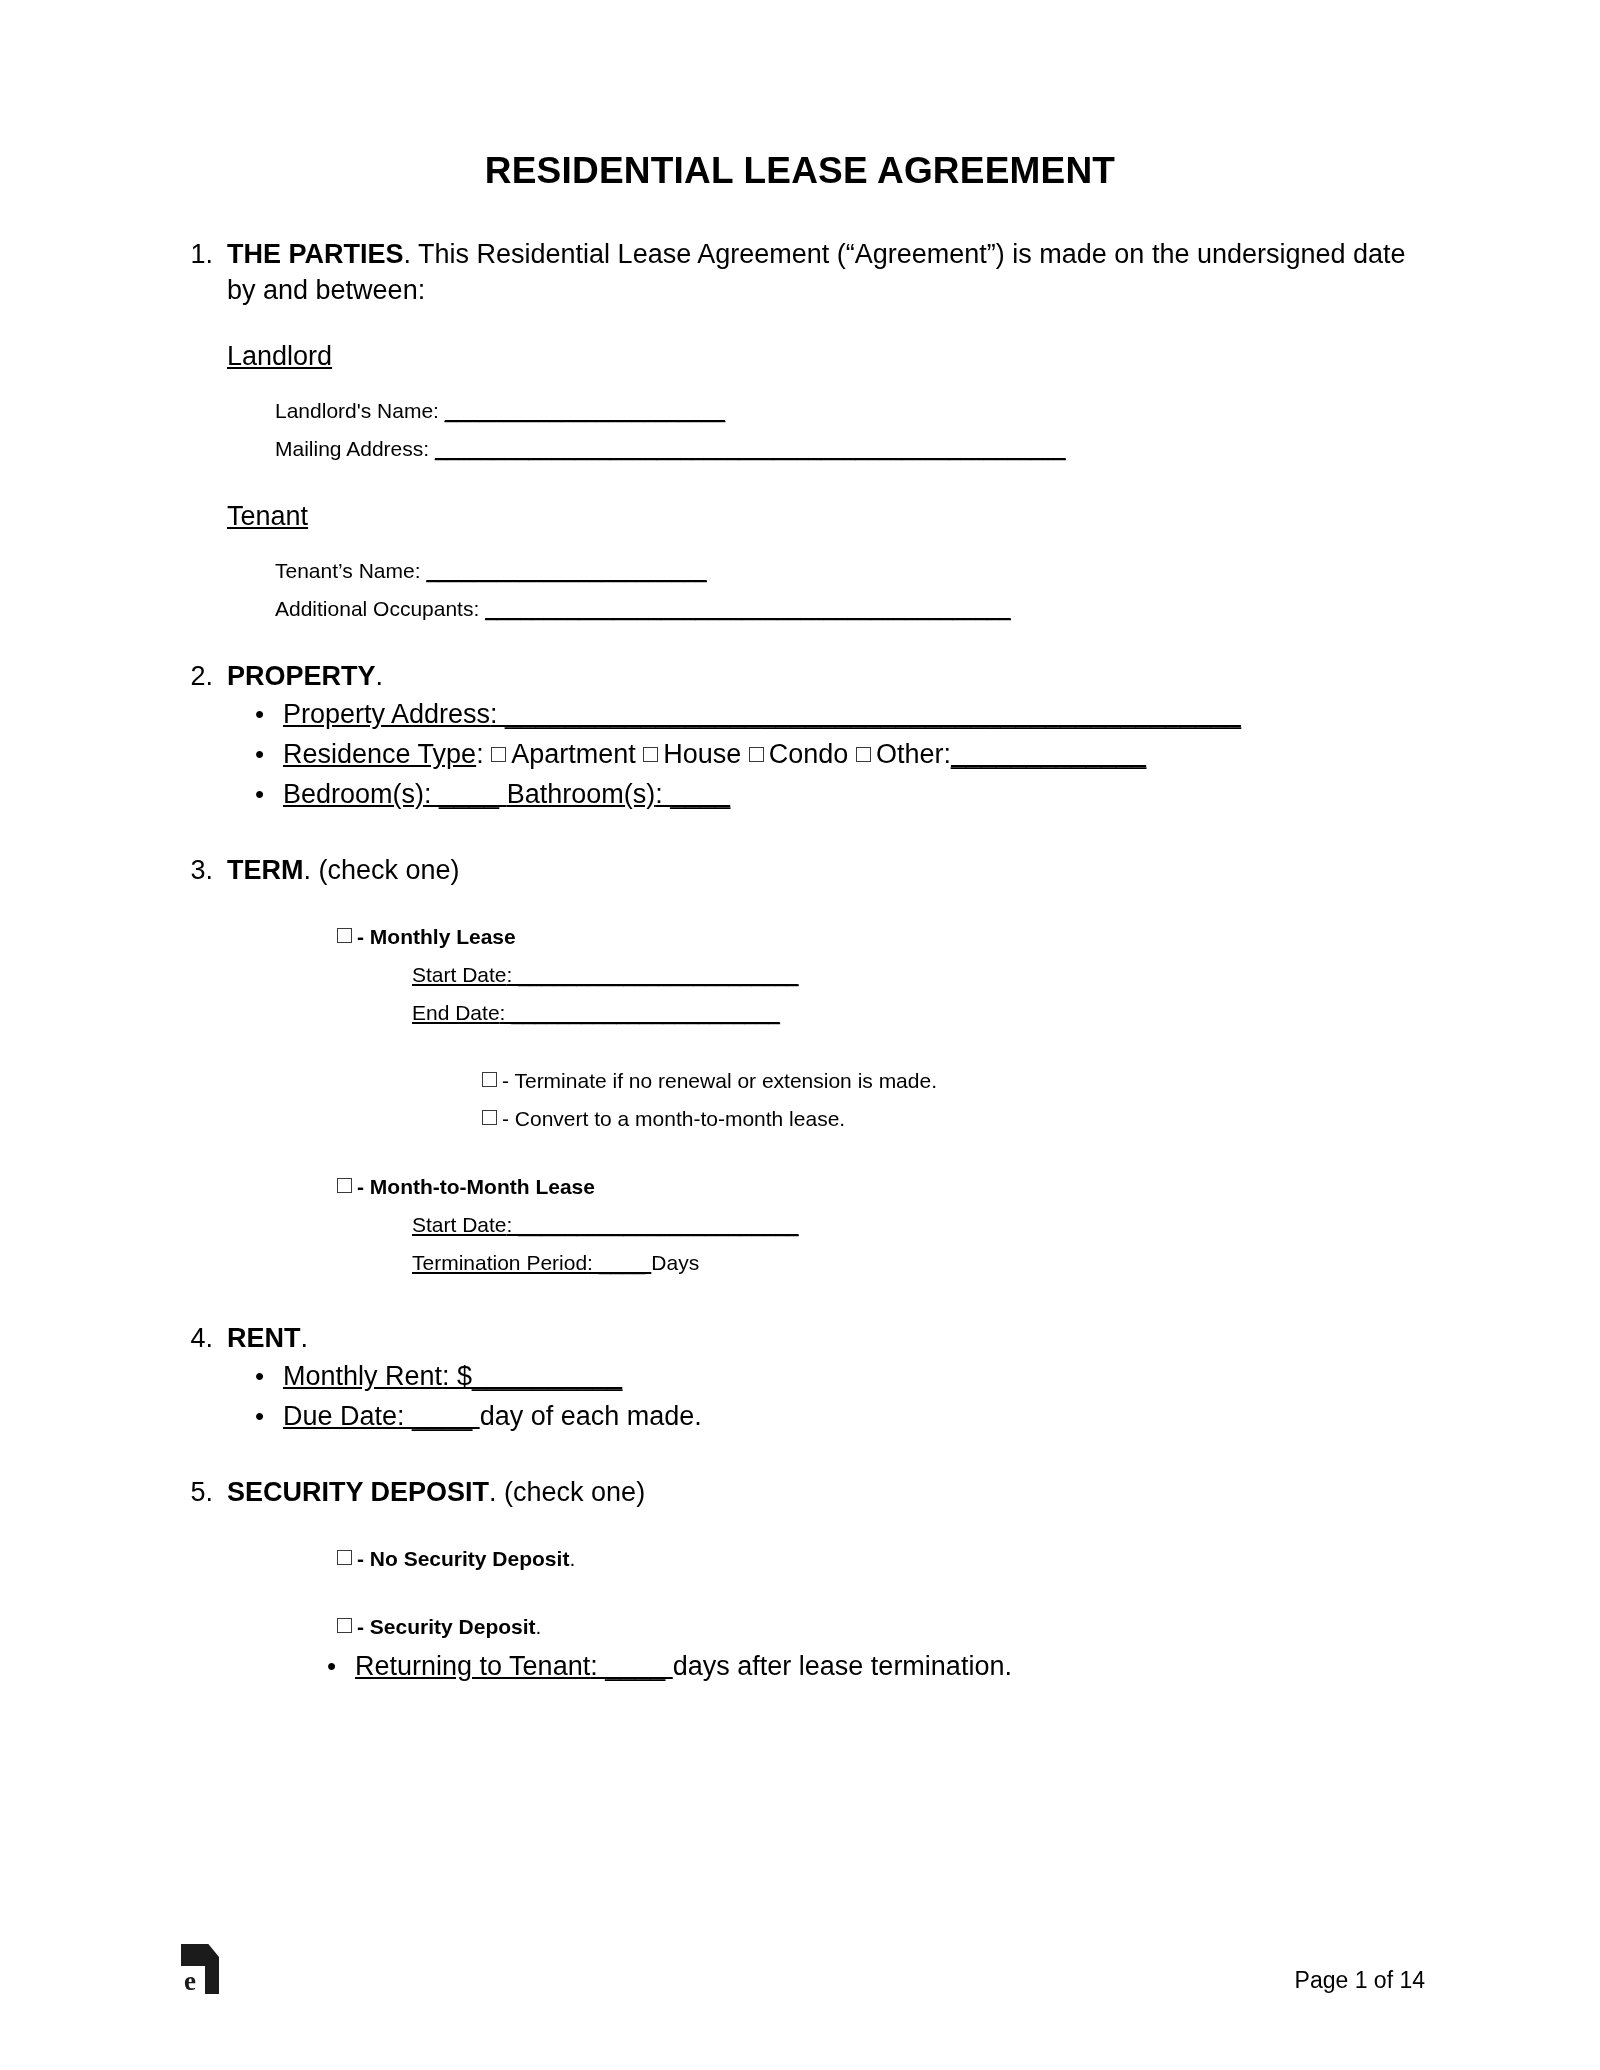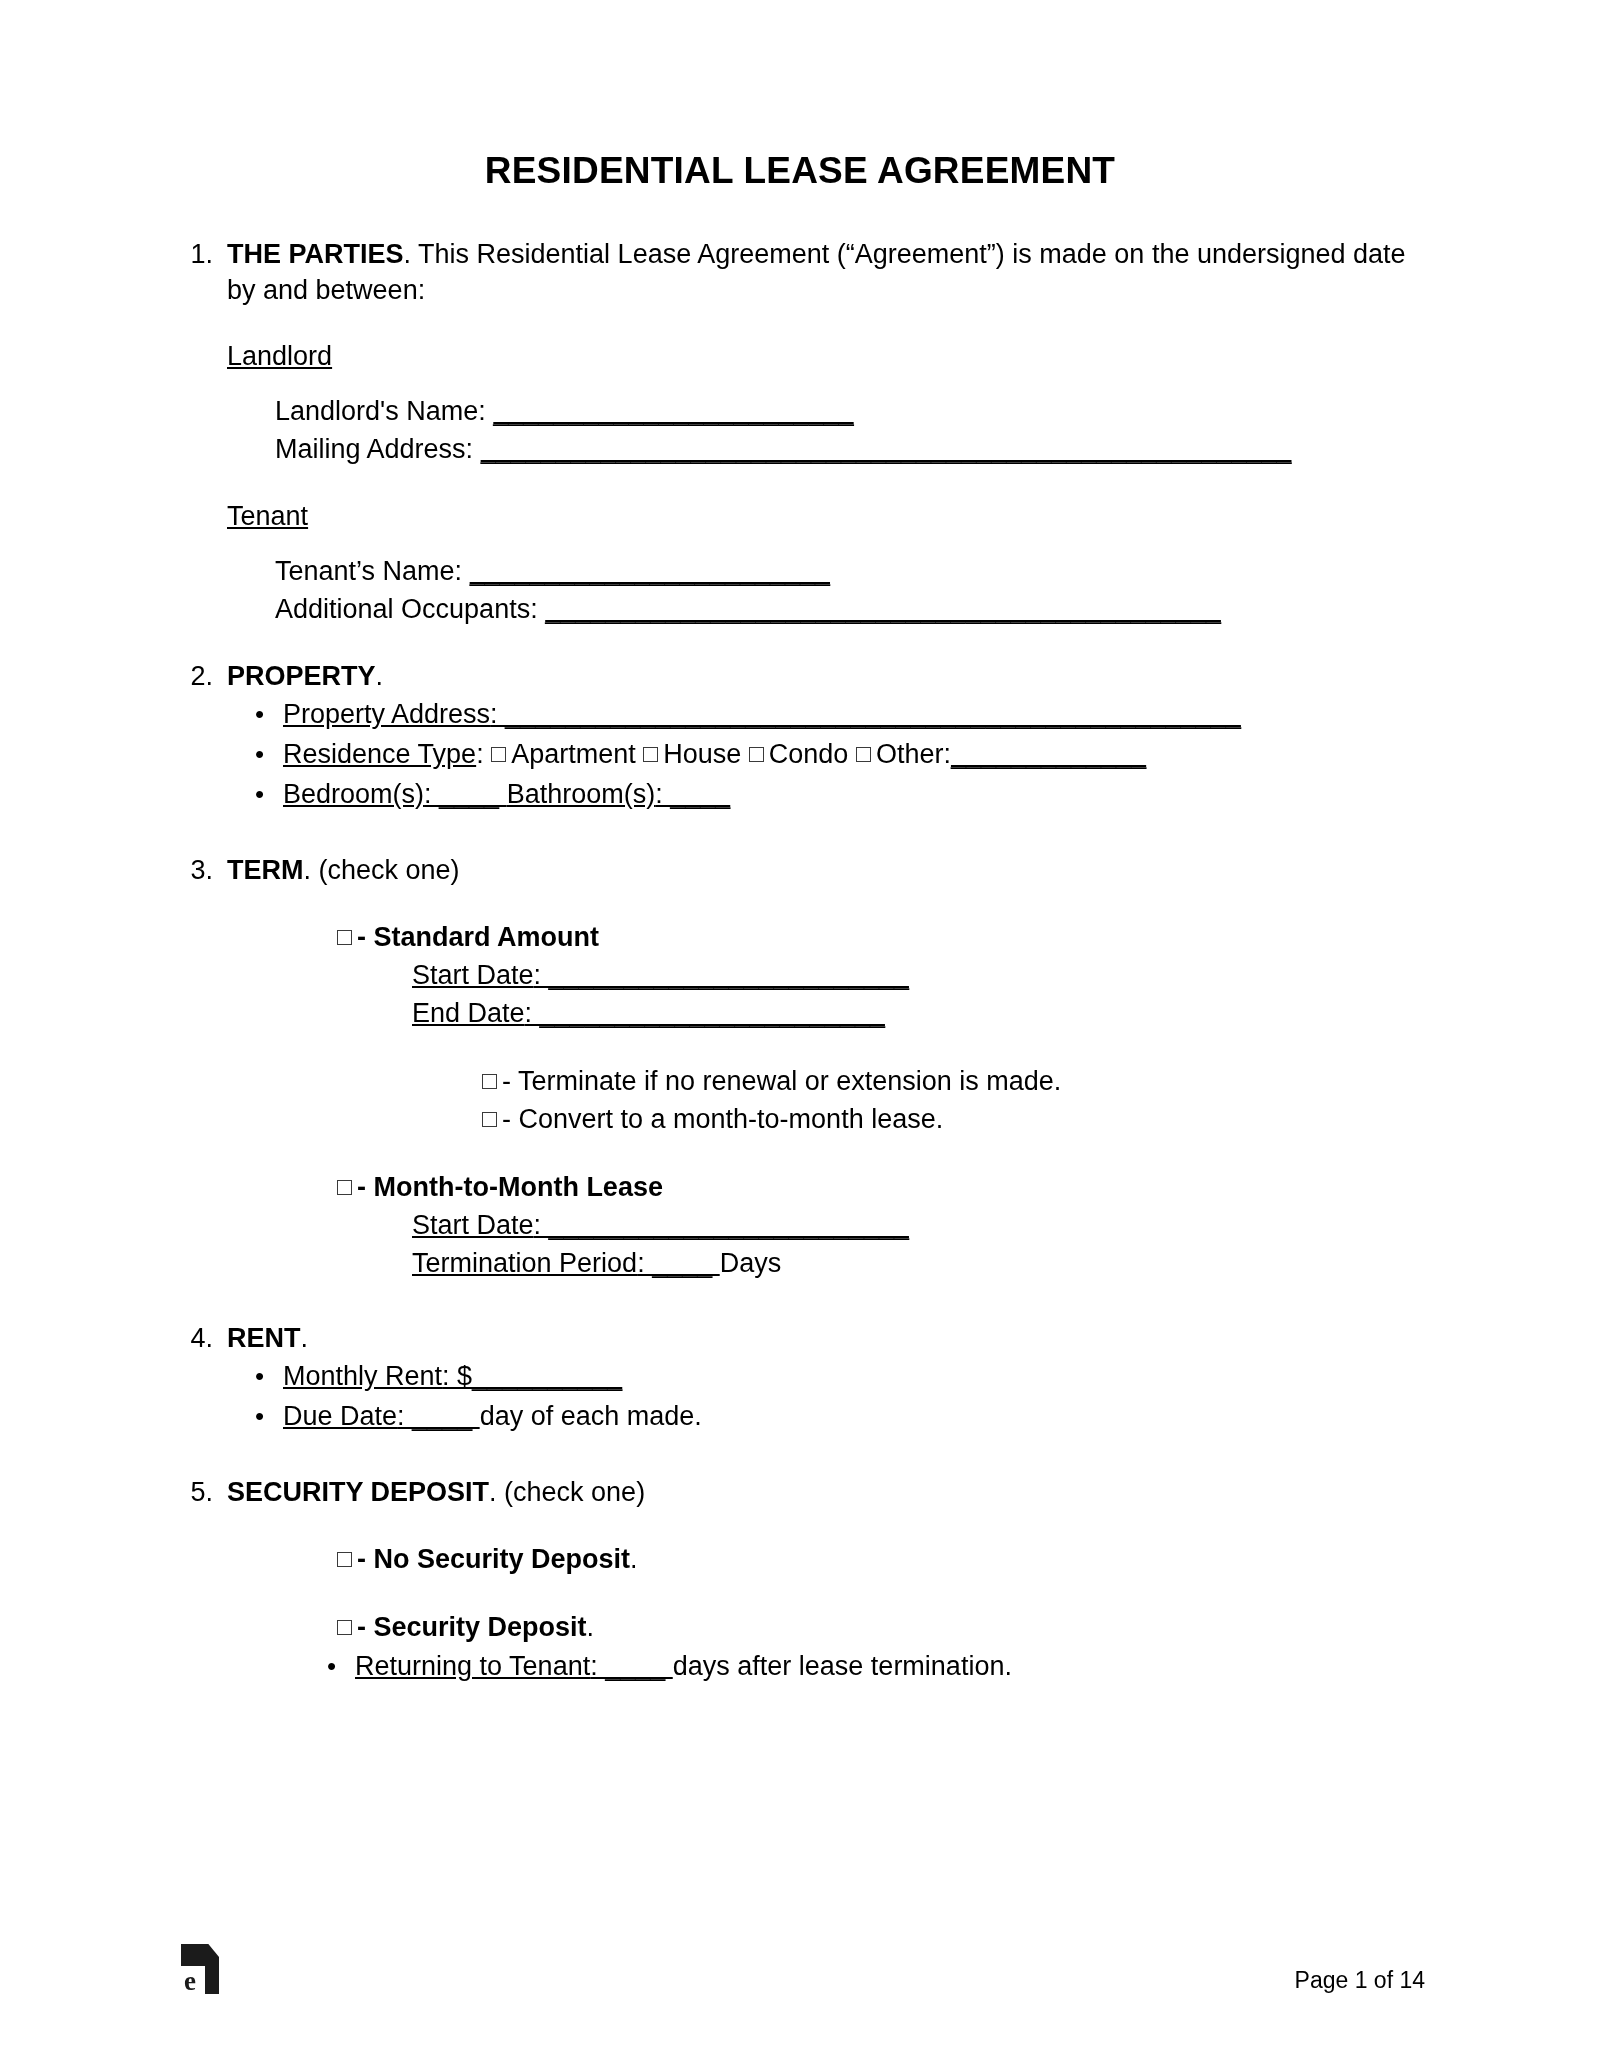--- a/index.html
+++ b/index.html
@@ -83,21 +83,21 @@
   .blank { text-decoration: underline; white-space: pre; }
   .cb {
     display: inline-block;
     width: 15px;
     height: 15px;
     border: 1.5px solid #3a3a3a;
     vertical-align: 1px;
     margin-right: 5px;
     box-sizing: border-box;
   }
-  .line-item { font-size: 27px; line-height: 38px; }
+  .line-item { font-size: 21px; line-height: 38px; }
 
   
   .footer {
     position: absolute;
     left: 175px;
     right: 175px;
     bottom: 72px;
     height: 56px;
   }
   .page-num {
@@ -201,21 +201,21 @@
 
   <div class="gap-lg"></div>
 
   <div class="section">
     <div class="sec-num">3.</div>
     <div class="sec-body">
       <span class="b">TERM</span><span>. (check one)</span>
 
       <div class="gap-md"></div>
       <div class="indent-label line-item">
-        <span class="cb"></span><span class="b">- Standard Amount</span>
+        <span class="cb"></span><span class="b">- Monthly Lease</span>
       </div>
       <div class="indent3 line-item">
         <span class="u">Start Date</span><span class="blank">: ________________________</span>
       </div>
       <div class="indent3 line-item">
         <span class="u">End Date</span><span class="blank">: _______________________</span>
       </div>
 
       <div class="gap-md"></div>
       <div class="line-item" style="margin-left:255px">

